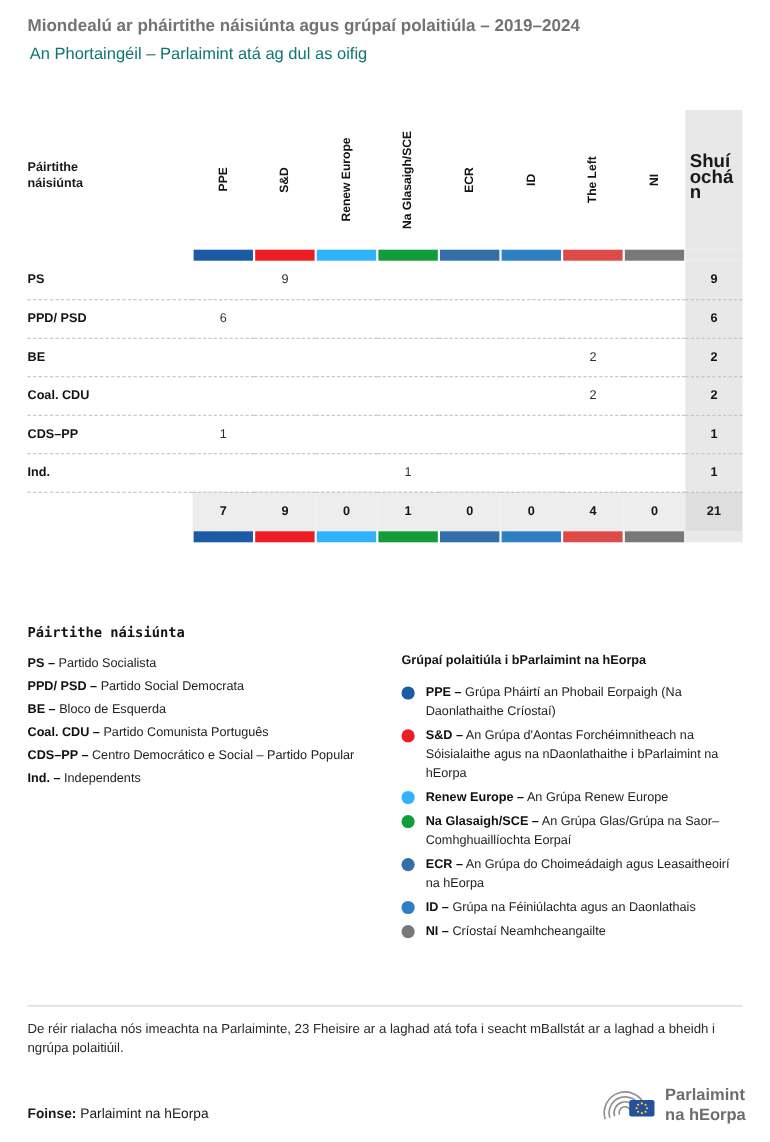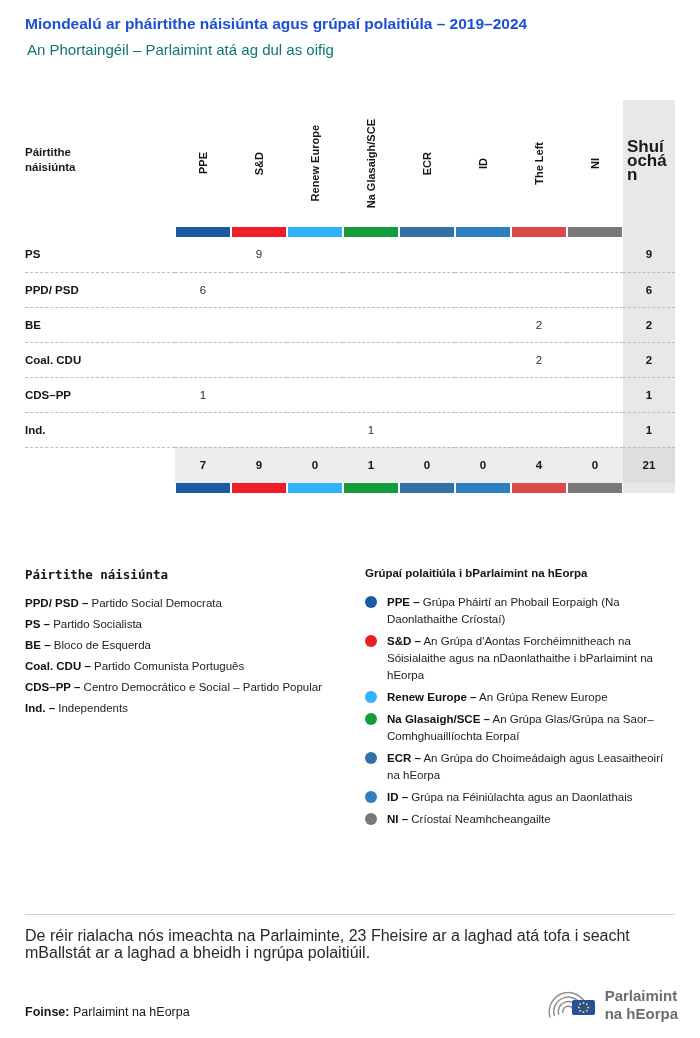--- a/index.html
+++ b/index.html
@@ -1,20 +1,20 @@
 <!DOCTYPE html>
 <html><head>
 <meta charset="utf-8">
 <style>
   * { margin:0; padding:0; box-sizing:border-box; }
   html,body { background:#ffffff; }
   .page { position:relative; width:700px; height:1038px; background:#fff;
           font-family:"Liberation Sans", sans-serif; color:#1a1a1a; overflow:hidden; }
 
-  .title    { position:absolute; left:25px; top:15px; font-size:15.5px; font-weight:700; color:#1d4ed8;text-align:center; }
+  .title    { position:absolute; left:25px; top:15px; font-size:15.5px; font-weight:700; color:#737373;text-align:center; }
   .subtitle { position:absolute; left:27px; top:41px; font-size:15px;   font-weight:400; color:#0f766e; }
 
   table.grid { position:absolute; left:25px; top:100px; width:650px; border-collapse:collapse; table-layout:fixed; }
   .grid td { padding:0; vertical-align:middle; }
   .c-party { width:150px; } .c-group { width:56px; } .c-seats { width:52px; }
 
   .head-row td { height:127px; }
   .corner-cell { vertical-align:bottom; }
   .corner-label { font-weight:700; font-size:11.5px; line-height:15px; width:80px; padding-bottom:7px; }
   .vcell { text-align:center; }
@@ -35,28 +35,28 @@
   .totals-row td { height:36px; font-size:11.5px; }
   .total-cell { background:#ededed; text-align:center; font-weight:700; color:#141414; }
   .seats-total { background:#dedede !important; text-align:center; font-weight:700; }
 
   .legend { position:absolute; left:25px; top:567px; width:650px; display:flex; }
   .legend-left { width:340px; }
   .legend-left h3 { font-family:"DejaVu Sans Mono", monospace; font-size:12.5px; font-weight:700;
                     margin-bottom:15px; color:#141414; }
   .party-item { font-size:11.5px; margin-bottom:9px; color:#222; }
   .party-item b { color:#101010; }
-  .legend-right { width:310px; }
+  .legend-right { width:310px;margin-top:28px; }
   .legend-right h3 { font-size:11.5px; font-weight:700; margin-bottom:15px; color:#141414; }
   .group-item { display:flex; margin-bottom:5px; font-size:11.5px; line-height:17px; color:#222; }
   .group-item b { color:#101010; }
   .dot { flex:none; width:12px; height:12px; border-radius:50%; margin:2px 10px 0 0; background:#999; }
 
   .rule { position:absolute; left:25px; top:914px; width:650px; height:1px; background:#cfcfcf; }
-  .footnote { position:absolute; left:25px; top:927px; width:652px; font-size:16px; line-height:17px; color:#2a2a2a; }
+  .footnote { position:absolute; left:25px; top:927px; width:652px; font-size:12px; line-height:17px; color:#2a2a2a; }
   .source { position:absolute; left:25px; top:1005px; font-size:12.5px; color:#1a1a1a; }
   .logo { position:absolute; right:22px; top:981px; display:flex; align-items:center; }
   .logo-text { margin-left:6px; font-size:15px; font-weight:700; color:#6d6d6d; line-height:18px; }
 </style>
 </head>
 <body>
 
 <div class="page">
 
   <h1 class="title">Miondealú ar pháirtithe náisiúnta agus grúpaí polaitiúla – 2019–2024</h1>
@@ -249,22 +249,22 @@
             <div class="bar" style="background-color: rgb(120, 120, 120);"></div>
           </td>
         <td class="seats-cell"></td>
       </tr>
     </tbody>
   </table>
 
   <div class="legend">
     <div class="legend-left">
       <h3>Páirtithe náisiúnta</h3>
+      <div class="party-item"><b>PS –</b> <span>Partido Socialista</span></div>
       <div class="party-item"><b>PPD/ PSD –</b> <span>Partido Social Democrata</span></div>
-      <div class="party-item"><b>PS –</b> <span>Partido Socialista</span></div>
       <div class="party-item"><b>BE –</b> <span>Bloco de Esquerda</span></div>
       <div class="party-item"><b>Coal. CDU –</b> <span>Partido Comunista Português</span></div>
       <div class="party-item"><b>CDS–PP –</b> <span>Centro Democrático e Social – Partido Popular</span></div>
       <div class="party-item"><b>Ind. –</b> <span>Independents</span></div>
     </div>
     <div class="legend-right">
       <h3>Grúpaí polaitiúla i bParlaimint na hEorpa</h3>
       <div class="group-item">
           <span class="dot" style="background-color: rgb(27, 90, 164);"></span>
           <span><b>PPE –</b> <span>Grúpa Pháirtí an Phobail Eorpaigh (Na Daonlathaithe Críostaí)</span></span>

